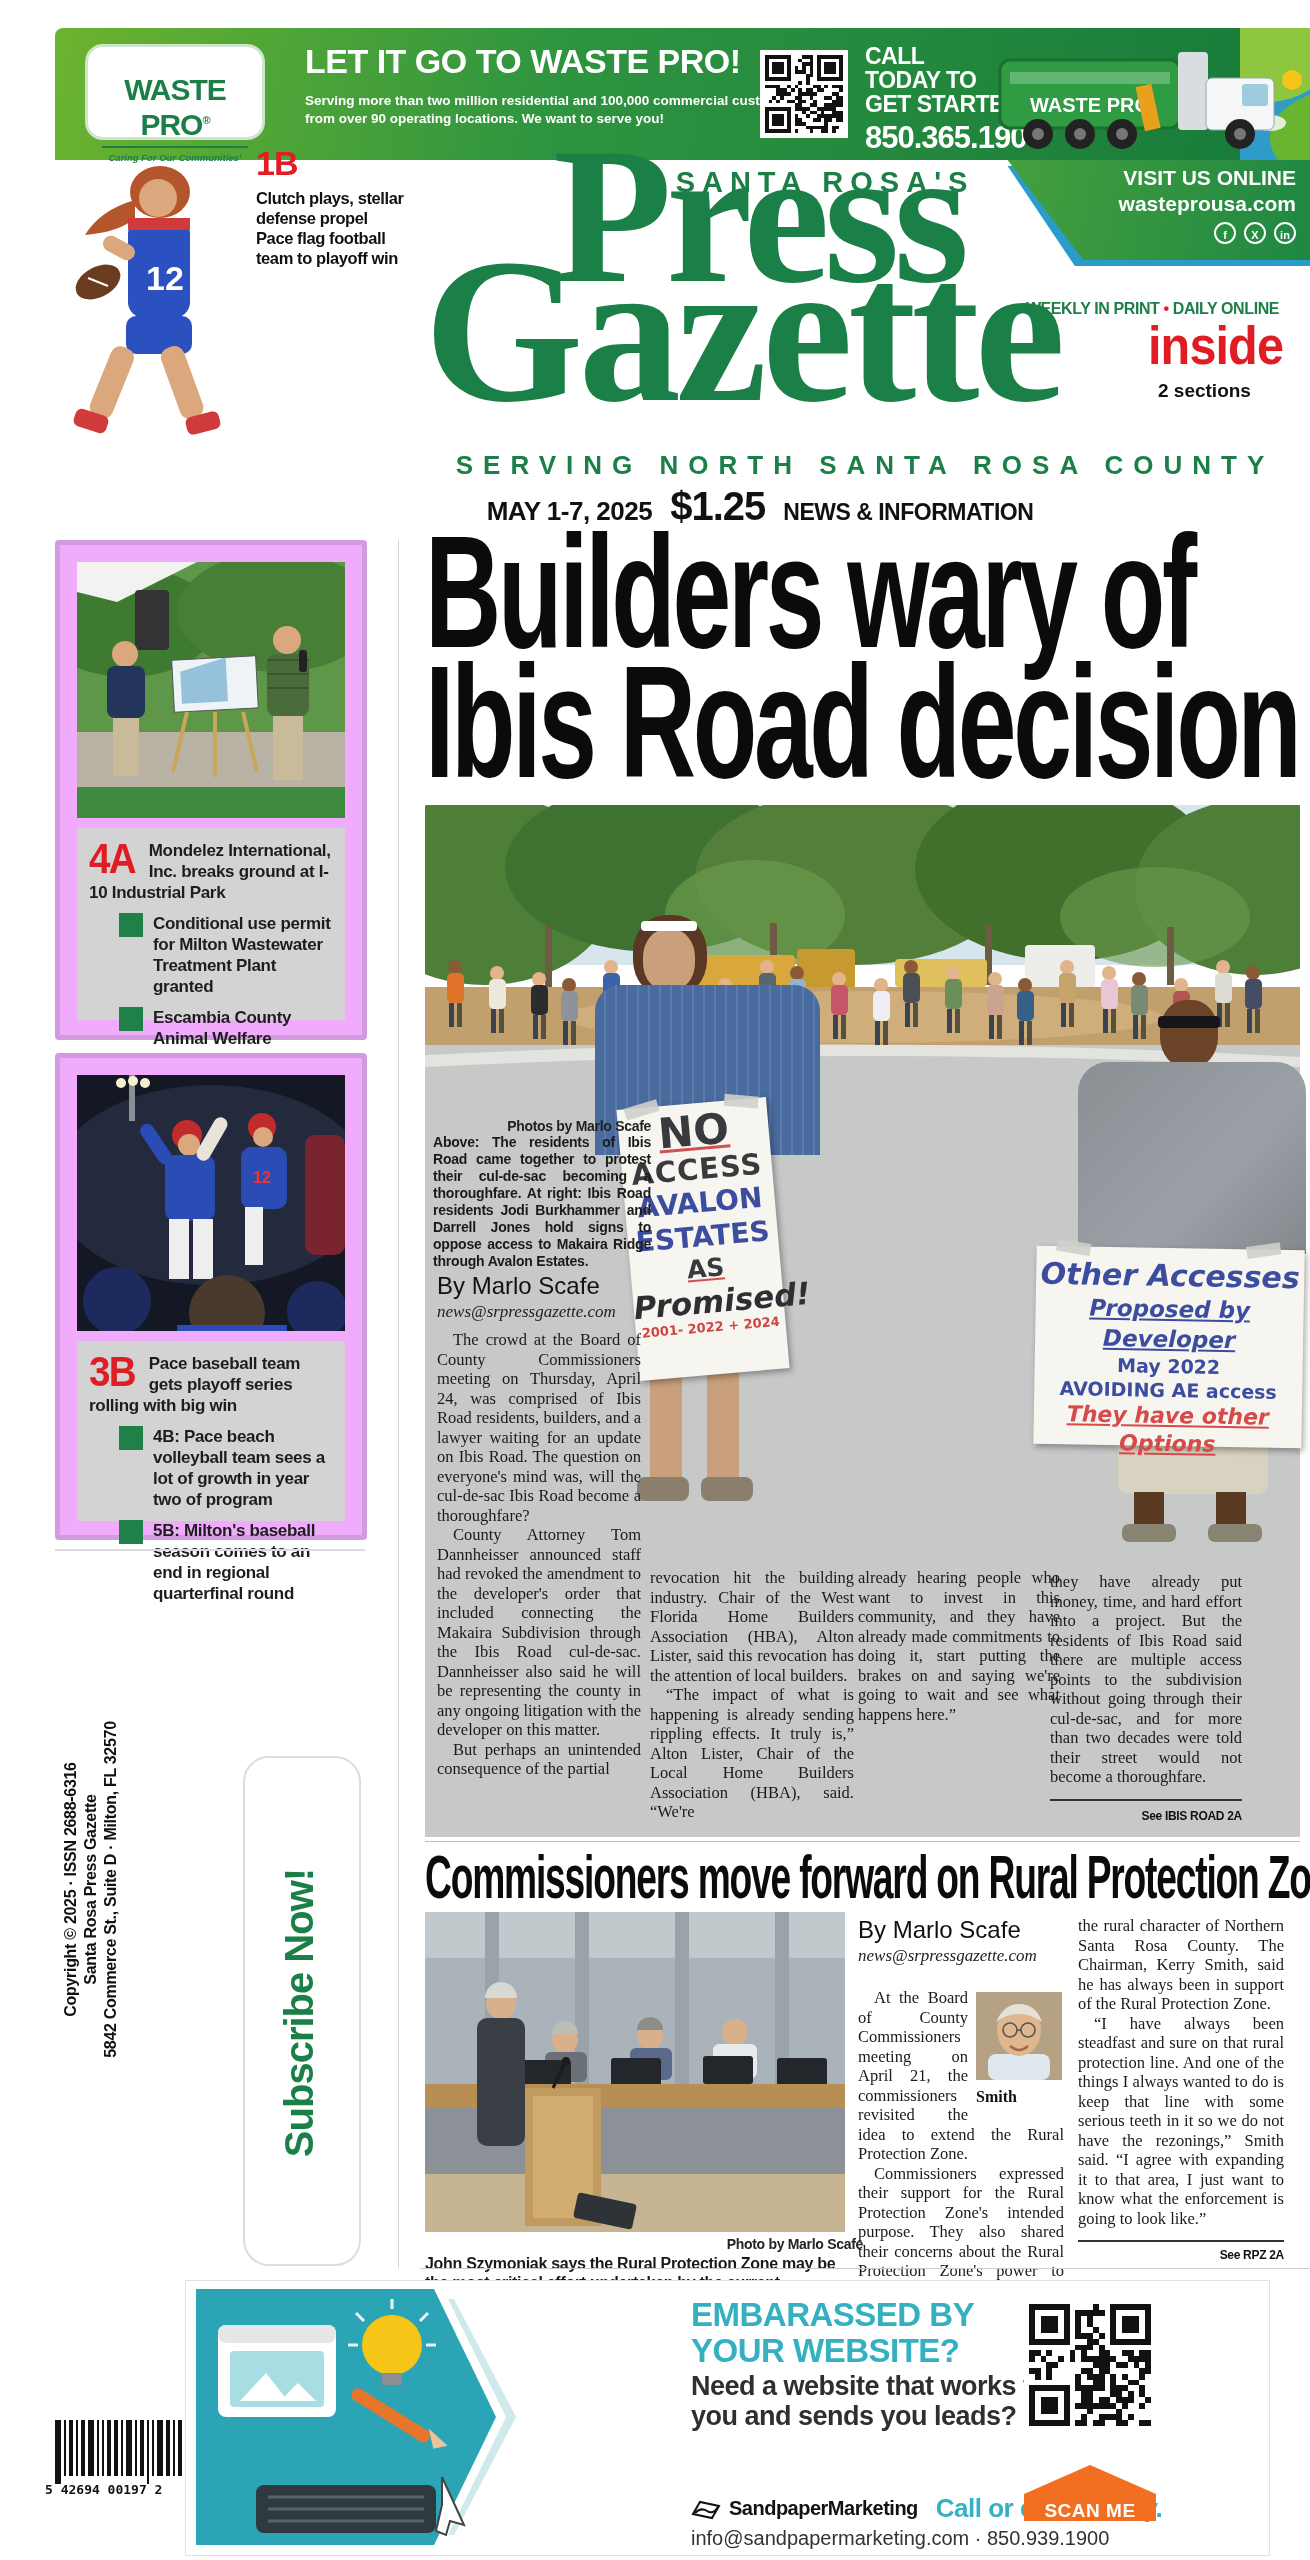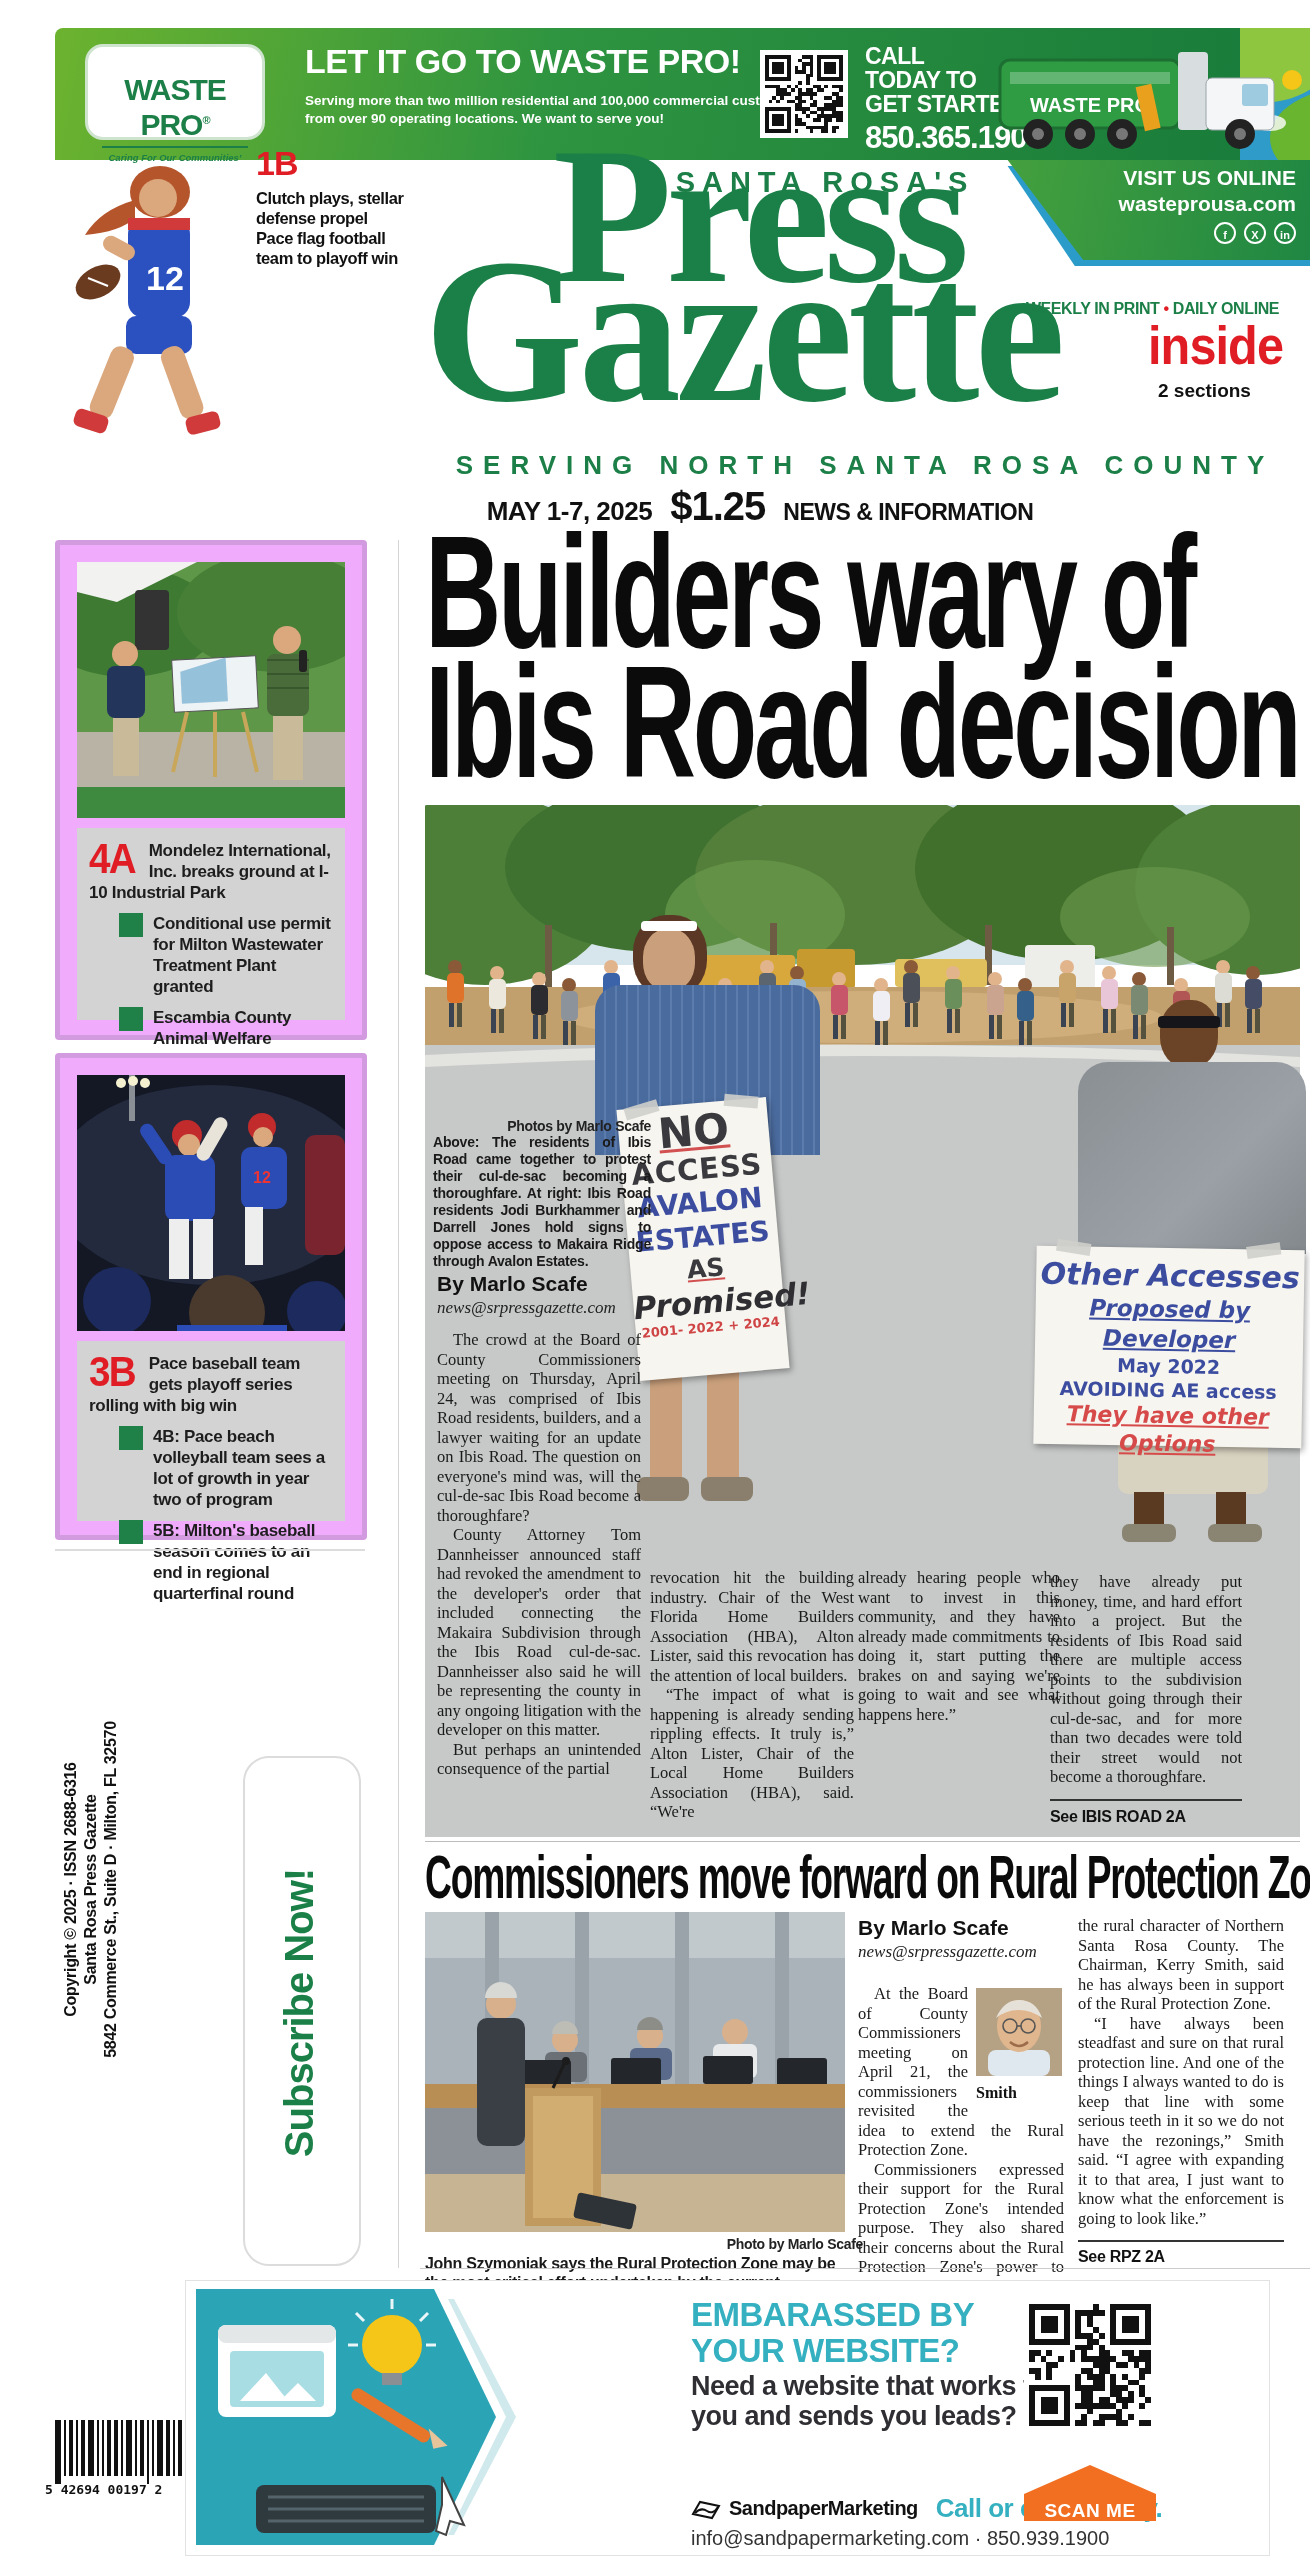--- a/index.html
+++ b/index.html
@@ -71,31 +71,31 @@
   .hl{color:#0b0b0b;font-weight:700;white-space:nowrap;}
   .hl1a{left:425px;top:512px;} .hl1b{left:425px;top:642px;}
   .hl1a .squeeze,.hl1b .squeeze{font-size:160px;line-height:160px;letter-spacing:-5px;transform:scale(.66,1);}
   .scene{left:425px;top:805px;width:875px;height:320px;overflow:hidden;}
   .grayblk{left:425px;top:1125px;width:875px;height:712px;background:#c7c9c8;}
   .storydiv{left:425px;top:1841px;width:875px;height:0;border-top:1px solid #bdbdbd;}
 
   .credit{font-size:14px;font-weight:700;color:#222;text-align:right;letter-spacing:-0.3px;}
   .cap{font-size:14px;line-height:17px;font-weight:700;color:#1a1a1a;letter-spacing:-0.2px;text-align:justify;}
   .capblock{left:433px;top:1118px;width:218px;}
-  .byline{font-size:21px;font-weight:700;color:#111;}
+  .byline{font-size:24px;font-weight:400;color:#111;}
   .bymail{font-family:"Liberation Serif",serif;font-style:italic;font-size:17px;color:#222;margin-top:2px;}
   .by1{left:437px;top:1272px;width:204px;}
   .coltxt{font-family:"Liberation Serif",serif;font-size:16.5px;line-height:19.5px;color:#1a1a1a;text-align:justify;}
   .coltxt p{margin:0;} .coltxt p.ind{text-indent:16px;}
   .c1{left:437px;top:1330px;width:204px;}
   .c2{left:650px;top:1568px;width:204px;}
   .c3{left:858px;top:1568px;width:202px;}
   .c4{left:1050px;top:1572px;width:192px;}
   .jumprule{border-top:2px solid #333;margin-top:12px;}
-  .jump{font-size:16px;font-weight:700;color:#111;text-align:left;margin-top:6px;letter-spacing:-0.3px;}
+  .jump{font-size:12px;font-weight:700;color:#111;text-align:right;margin-top:6px;letter-spacing:-0.3px;}
 
   
   .figw{left:595px;top:915px;width:245px;height:610px;}
   .figm{left:1078px;top:1000px;width:228px;height:545px;}
   .fig-head{position:absolute;border-radius:45%;}
   .sign{position:absolute;background:#f6f5f0;box-shadow:2px 3px 6px rgba(0,0,0,.35);text-align:center;font-family:"DejaVu Sans",sans-serif;}
   .sign1{left:628px;top:1103px;width:150px;height:272px;transform:rotate(-5deg);padding-top:6px;box-sizing:border-box;}
   .sign2{left:1035px;top:1248px;width:268px;height:198px;transform:rotate(1deg);padding-top:10px;box-sizing:border-box;}
   .tape{position:absolute;width:34px;height:12px;background:#cfcfcb;opacity:.9;}
   .s1l1{font-size:42px;line-height:44px;font-weight:700;color:#3a3a3e;}

